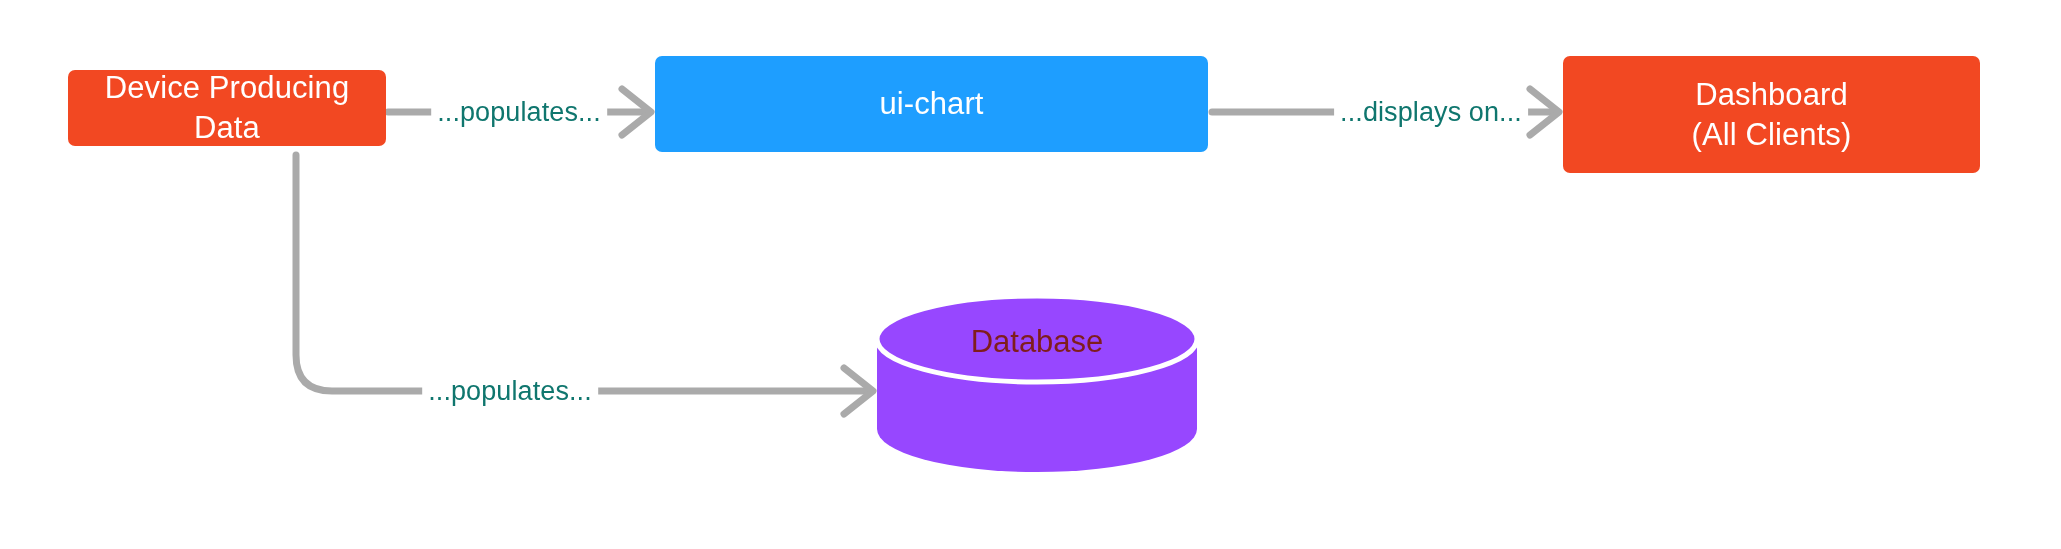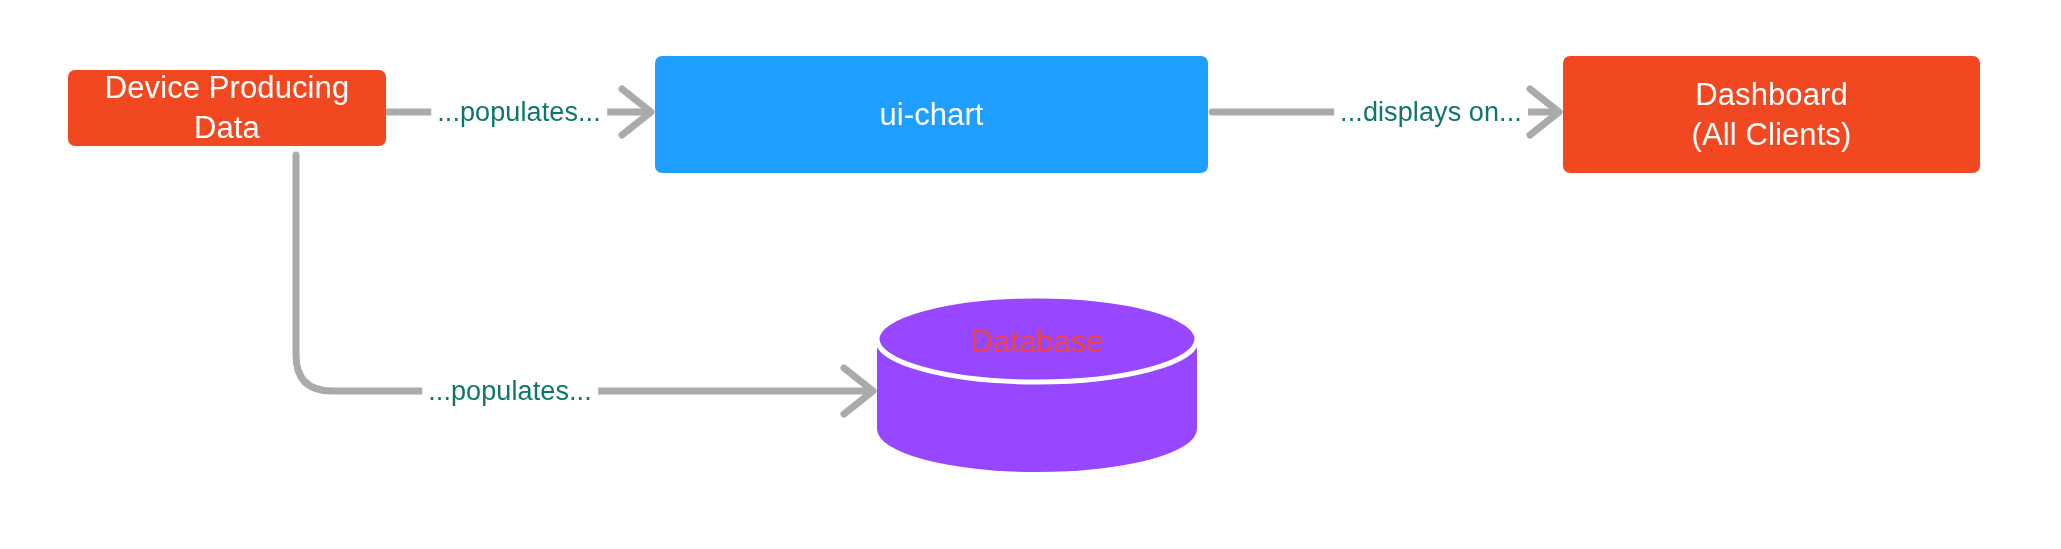--- a/index.html
+++ b/index.html
@@ -47,21 +47,21 @@
     top: 70px;
     width: 318px;
     height: 76px;
     background: #F24822;
     font-size: 31px;
   }
   #node-uichart {
     left: 655px;
     top: 56px;
     width: 553px;
-    height: 117px;
+    height: 96px;
     background: #1E9EFF;
     font-size: 31px;
   }
   #node-dashboard {
     left: 1563px;
     top: 56px;
     width: 417px;
     height: 117px;
     background: #F24822;
     font-size: 31px;
@@ -78,21 +78,21 @@
     width: 320px;
     height: 176px;
     overflow: visible;
   }
   .db-text {
     position: absolute;
     left: 0;
     top: 28px;
     width: 320px;
     text-align: center;
-    color: #ef4444;
+    color: #7f1d1d;
     font-size: 31px;
     font-family: "Liberation Sans", sans-serif;
     pointer-events: none;
   }
   .edge-label {
     position: absolute;
     color: #0f766e;
     font-size: 27px;
     font-family: "Liberation Sans", sans-serif;
     white-space: nowrap;

